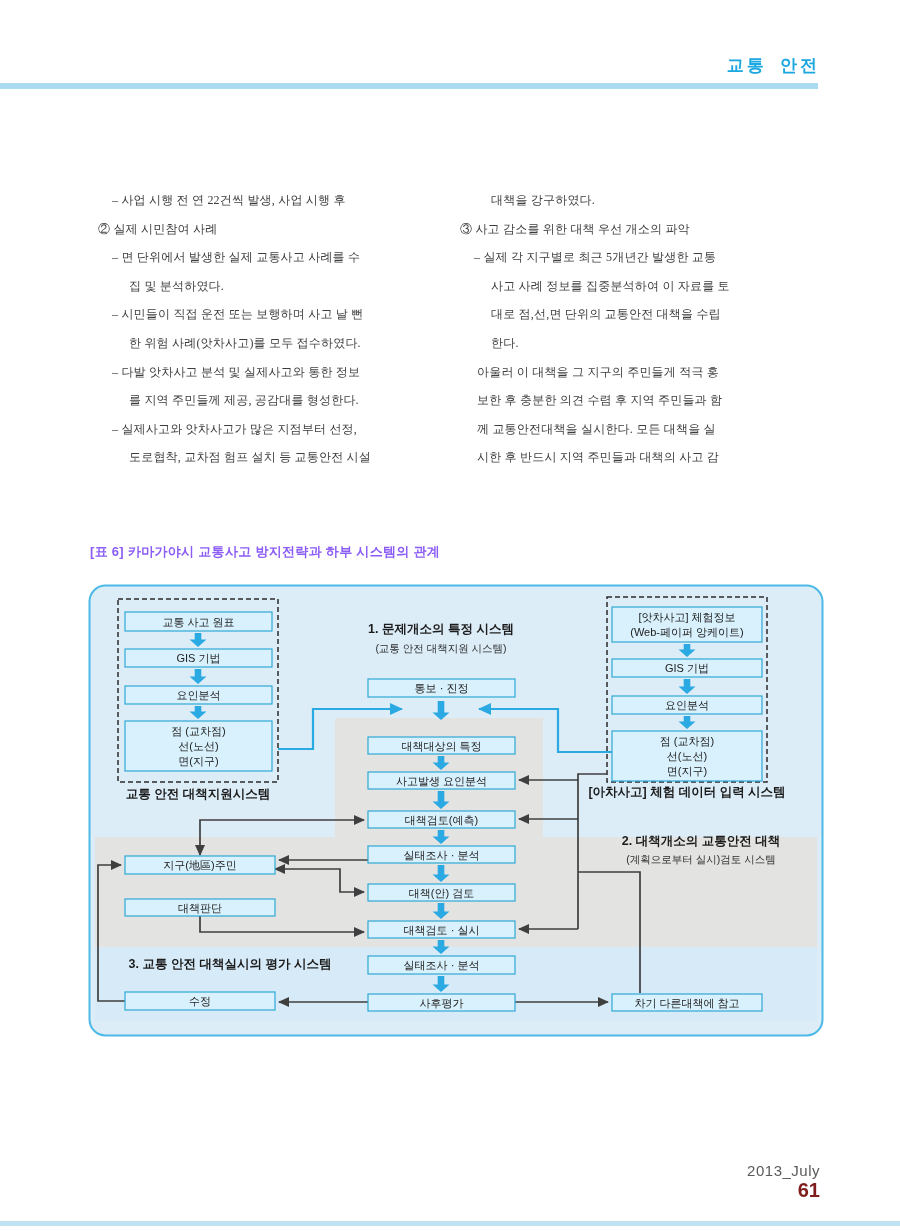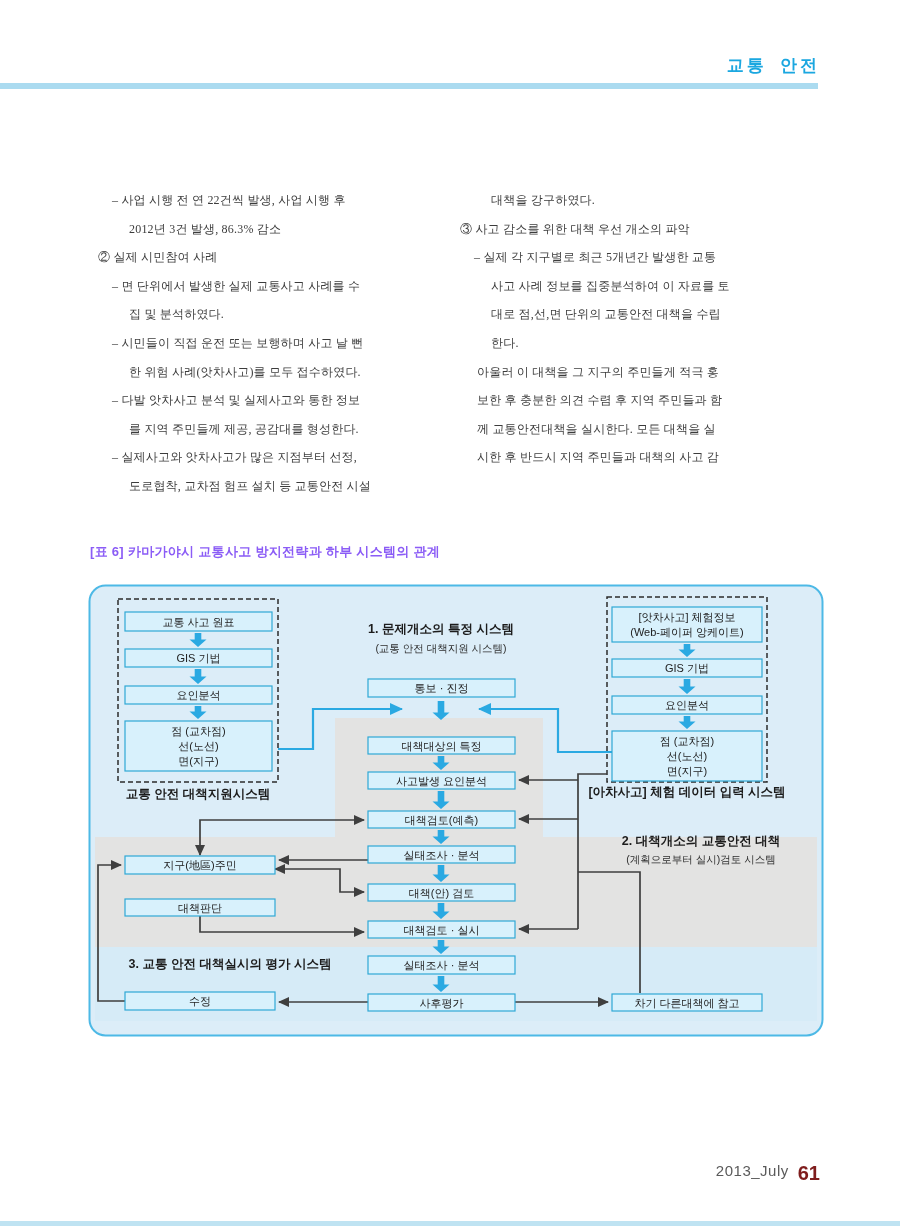--- a/index.html
+++ b/index.html
@@ -16,37 +16,36 @@
   .col2{left:460px;width:362px;}
   .i0{padding-left:0;}
   .i1{padding-left:14px;}
   .i2{padding-left:31px;}
   .i3{padding-left:17px;}
   
   .fig-caption{position:absolute;left:90px;top:543px;font-family:"Liberation Sans","DejaVu Sans",sans-serif;
                font-size:13px;font-weight:600;color:#8b5cf6;letter-spacing:0.3px;}
   #diagram{position:absolute;left:88px;top:584px;width:736px;height:456px;}
   
-  .footer{position:absolute;top:1162px;right:80px;display:flex;align-items:flex-start;gap:9px;
-          font-family:"Liberation Sans","DejaVu Sans",sans-serif;}
+  .footer{position:absolute;top:1162px;right:80px;display:flex;align-items:flex-end;
+          font-family:"Liberation Sans","DejaVu Sans",sans-serif;flex-direction:column;}
   .footer .issue{font-size:15px;color:#5a5a5a;letter-spacing:0.5px;}
   .footer .pageno{font-size:20px;font-weight:bold;color:#7f1d1d;}
   .ftr-bar{position:absolute;top:1221px;left:0;width:900px;height:5px;background:#bfe3f2;}
 </style>
 </head>
 <body>
 
 <div class="page">
 
   <div class="hdr-title">교통 안전</div>
   <div class="hdr-bar"></div>
 
   <div class="col col1" id="col1">
       <div class="ln i1">– 사업 시행 전 연 22건씩 발생, 사업 시행 후</div>
-      <div class="ln i2">2012년 3건 발생, 86.3% 감소</div>
       <div class="ln i0">② 실제 시민참여 사례</div>
       <div class="ln i1">– 면 단위에서 발생한 실제 교통사고 사례를 수</div>
       <div class="ln i2">집 및 분석하였다.</div>
       <div class="ln i1">– 시민들이 직접 운전 또는 보행하며 사고 날 뻔</div>
       <div class="ln i2">한 위험 사례(앗차사고)를 모두 접수하였다.</div>
       <div class="ln i1">– 다발 앗차사고  분석 및  실제사고와 통한 정보</div>
       <div class="ln i2">를 지역 주민들께 제공, 공감대를 형성한다.</div>
       <div class="ln i1">– 실제사고와 앗차사고가 많은  지점부터  선정,</div>
       <div class="ln i2">도로협착, 교차점 험프 설치 등 교통안전 시설</div>
     </div>

